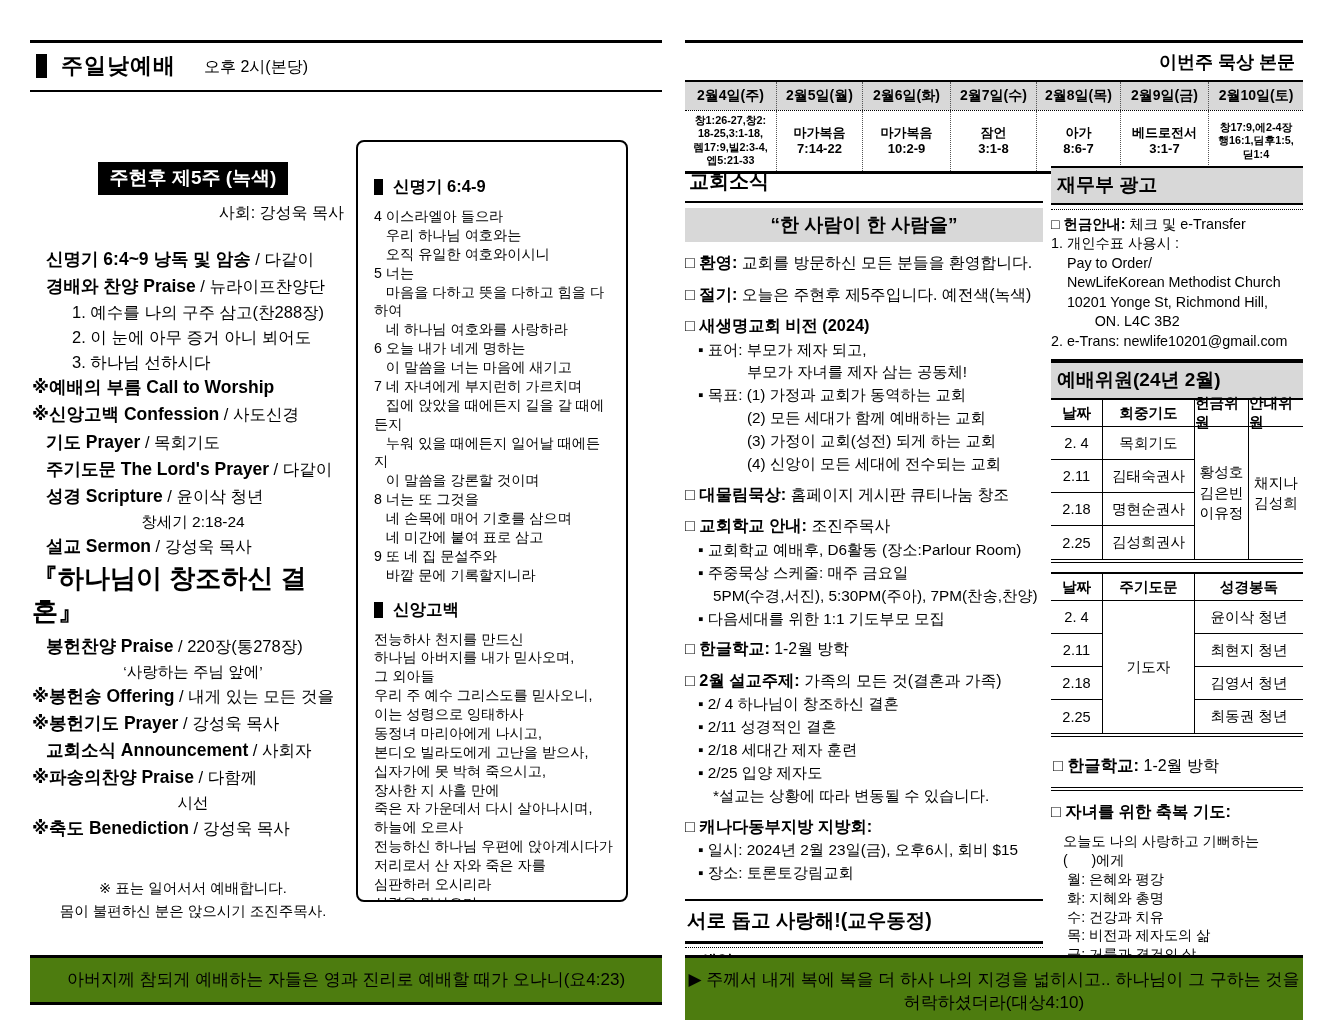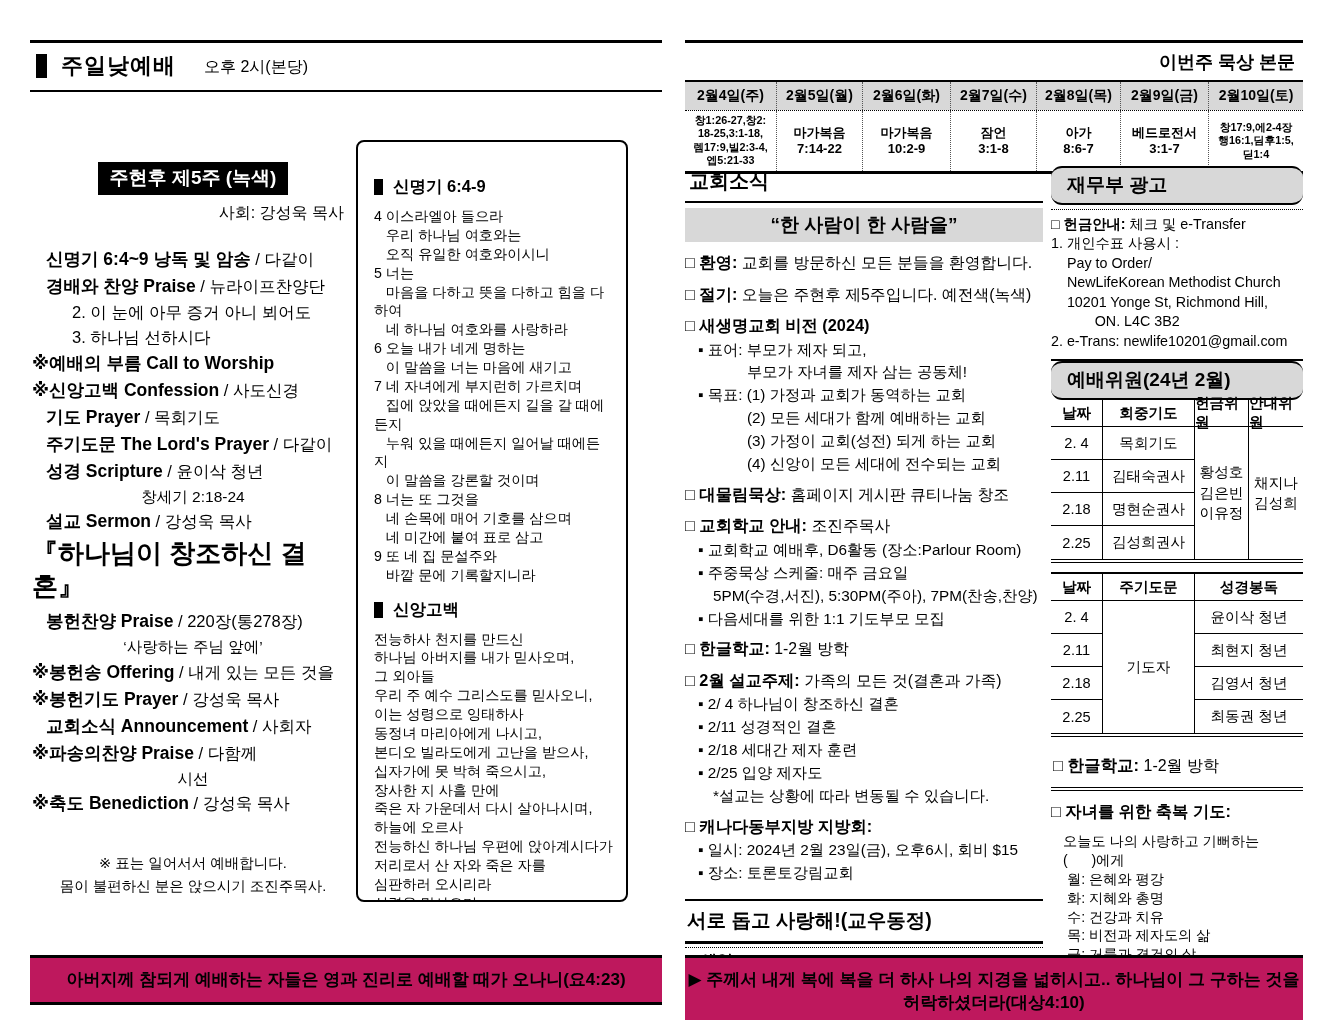--- a/index.html
+++ b/index.html
@@ -30,23 +30,23 @@
   .order .ln.sermon .b { font-size:26px; }
   .stand-note { margin-top:38px; text-align:center; font-size:14.5px; line-height:1.6; }
 
   .sbox { position:absolute; left:326px; top:100px; width:272px; height:762px;
           border:2px solid #000; border-radius:8px; padding:28px 13px 8px 16px; overflow:hidden; }
   .boxtitle { display:flex; align-items:center; gap:10px; font-weight:bold; font-size:16.5px; margin:6px 0 9px; }
   .boxtitle .bar { width:9px; height:16px; background:#000; flex:0 0 auto; }
   .verses { margin-bottom:14px; }
   .verses div { font-size:14.2px; line-height:1.33; white-space:pre-wrap; }
 
-  .pfooter { position:absolute; left:0; top:915px; width:100%; background:#be185d;
+  .pfooter { position:absolute; left:0; top:915px; width:100%; background:#4d7c0f;
              border-top:3px solid #000; border-bottom:3px solid #000;
-             text-align:center; font-weight:bold; font-size:17px; padding:10px 2px 11px; }
+             text-align:center; font-weight:normal; font-size:17px; padding:10px 2px 11px; }
 
   
   .pr-header { border-top:3px solid #000; padding:7px 8px 6px; font-weight:bold; font-size:18px;text-align:right; }
   .med { display:grid; grid-template-columns:92px 86px 88px 86px 84px 88px 94px; }
   .med-h { border-top:2px solid #000; border-bottom:1.5px dotted #000; }
   .med-h div { background:#d8d8d8; font-weight:bold; font-size:14px; text-align:center; padding:5px 0; border-right:1.5px dotted #555; }
   .med-h div:last-child { border-right:none; }
   .med-b { border-bottom:3px solid #000; }
   .med-b div { font-size:13px; font-weight:bold; text-align:center; padding:3px 0; min-height:46px;
                border-right:1.5px dotted #555; white-space:pre-line; line-height:1.25;
@@ -65,21 +65,21 @@
   .news-items .ln.s2 { padding-left:28px; font-size:15.3px; }
   .news-items .ln.s3 { padding-left:62px; font-size:15.3px; }
 
   .fel { margin-top:16px; }
   .fel-title { border-top:2px solid #000; border-bottom:3px solid #000; font-weight:bold; font-size:19.5px; padding:6px 2px 7px; }
   .fel-rows { border-top:1.5px dotted #000; margin-top:3px; }
   .fel-rows div { border-bottom:1.5px dotted #000; font-weight:bold; font-size:16px; padding:3px 2px; min-height:24px; }
 
   .fin-col { position:absolute; left:366px; top:126px; width:252px; }
   .sec-bar { background:#d8d8d8; border-top:2.5px solid #000; border-bottom:2.5px solid #000;
-             font-weight:bold; font-size:19px; padding:4px 16px 5px;border-radius:11px; }
+             font-weight:bold; font-size:19px; padding:4px 6px 5px; }
   .dotrule { border-bottom:1.5px dotted #000; margin:4px 0 5px; }
   .fin-lines .ln { font-size:14.3px; line-height:1.36; white-space:pre-wrap; }
   .fin-lines .ln .b { font-weight:bold; }
   .thickrule { border-top:2.5px solid #000; margin-top:8px; }
 
   .ctable { display:grid; }
   .t1 { grid-template-columns:52px 92px 54px 1fr; grid-template-rows:27px repeat(4,33px); border-bottom:4px double #000; }
   .t2 { grid-template-columns:52px 92px 1fr; grid-template-rows:27px repeat(4,33px); border-top:2px solid #000; border-bottom:4px double #000; margin-top:9px; }
   .ctable div { display:flex; align-items:center; justify-content:center; font-size:14.6px;
                 border-right:1px solid #000; border-bottom:1px solid #000; }
@@ -110,20 +110,21 @@
     </div>
 
     <div class="order-col">
       <div class="badge-row">
         <span class="badge">주현후 제5주 (녹색)</span>
       </div>
       <div class="moderator">사회:  강성욱 목사</div>
       <div class="order">
           <div class="ln"><span class="b">신명기 6:4~9 낭독 및 암송</span><span class="t"> / 다같이</span></div>
           <div class="ln"><span class="b">경배와 찬양 Praise</span><span class="t"> / 뉴라이프찬양단</span></div>
+          <div class="ln ind"><span class="t">1. 예수를 나의 구주 삼고(찬288장)</span></div>
           <div class="ln ind"><span class="t">2. 이 눈에 아무 증거 아니 뵈어도</span></div>
           <div class="ln ind"><span class="t">3. 하나님 선하시다</span></div>
           <div class="ln star"><span class="b">※예배의 부름 Call to Worship</span></div>
           <div class="ln star"><span class="b">※신앙고백 Confession</span><span class="t"> / 사도신경</span></div>
           <div class="ln"><span class="b">기도 Prayer</span><span class="t"> / 목회기도</span></div>
           <div class="ln"><span class="b">주기도문 The Lord's Prayer</span><span class="t"> / 다같이</span></div>
           <div class="ln"><span class="b">성경 Scripture</span><span class="t"> / 윤이삭 청년</span></div>
           <div class="ln center"><span class="t">창세기 2:18-24</span></div>
           <div class="ln"><span class="b">설교 Sermon</span><span class="t"> / 강성욱 목사</span></div>
           <div class="ln sermon"><span class="b">『하나님이 창조하신 결혼』</span></div>

